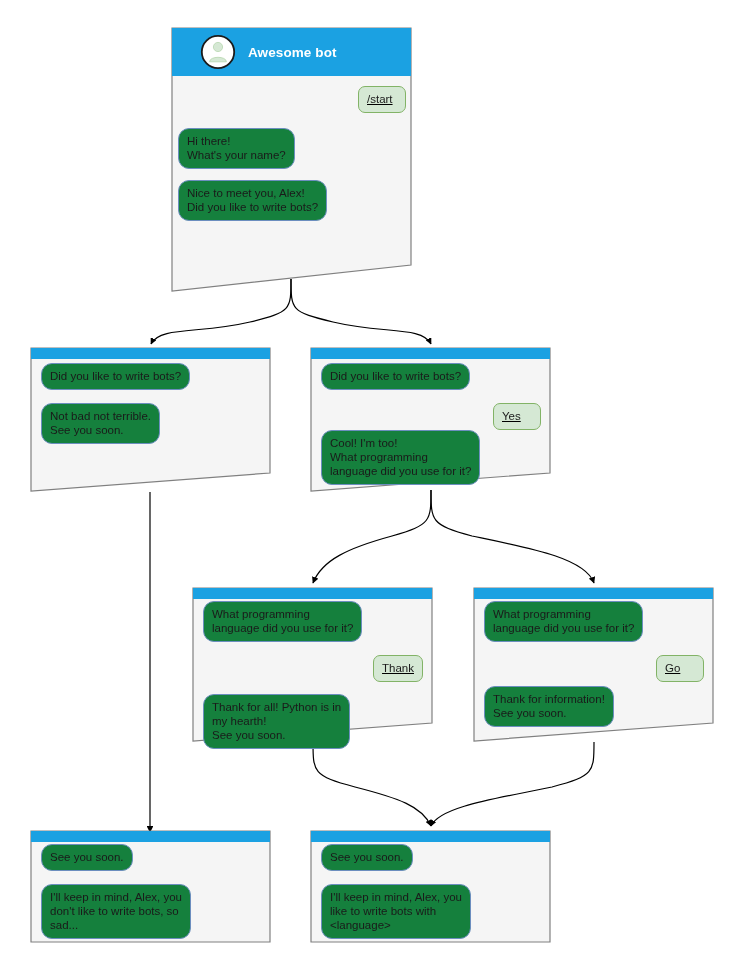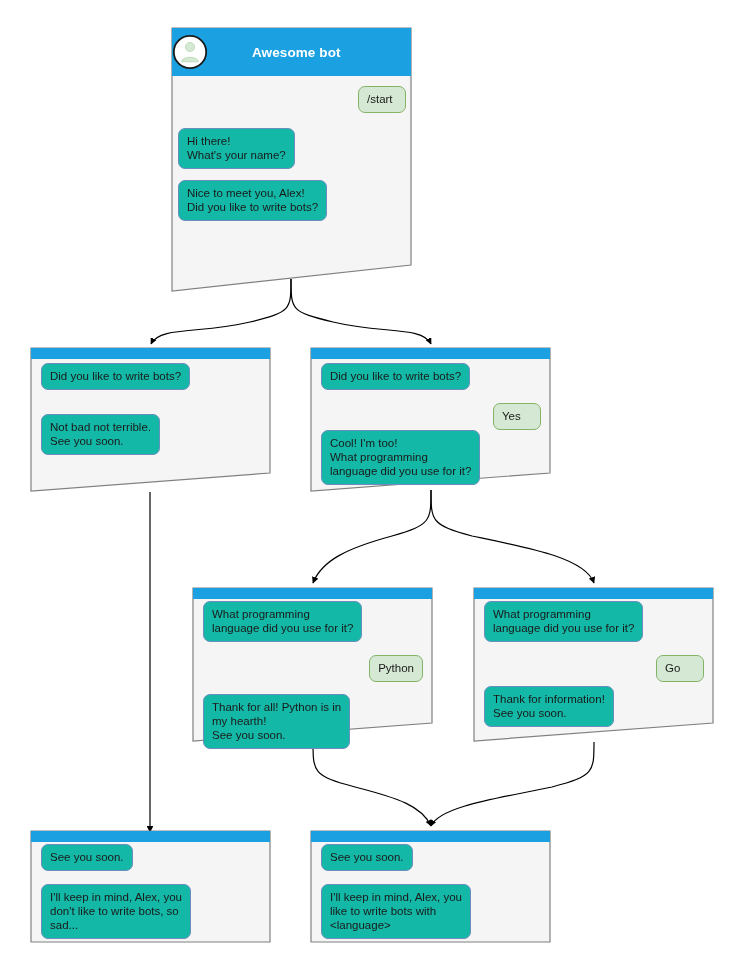--- a/index.html
+++ b/index.html
@@ -52,22 +52,21 @@
   
   .phone-header {
     position: absolute;
     left: 0;
     top: 0;
     height: 48px;
     width: 100%;
     display: flex;
     align-items: center;
     box-sizing: border-box;
-    padding-left: 0;
-    gap: 32px;
+    padding-left: 28px;
   }
   .avatar {
     width: 36px;
     height: 36px;
     flex: 0 0 36px;
   }
   .phone-title {
     color: #ffffff;
     font-size: 13.5px;
     font-weight: bold;
@@ -89,36 +88,37 @@
     left: 0;
     width: 100%;
     box-sizing: border-box;
     padding: 0 10px;
   }
   .msg-row {
     display: flex;
     width: 100%;
   }
   .msg-row.left  { justify-content: flex-start; }
-  .msg-row.right { justify-content: flex-end; }
+  .msg-row.right { justify-content: flex-end; text-decoration: underline; }
   .bubble {
     display: inline-block;
     box-sizing: border-box;
     border-radius: 7px;
     border: 1px solid;
     padding: 5px 8px 6px 8px;
     font-size: 11.5px;
     line-height: 14px;
     color: #1a1a1a;
     white-space: pre-line;
     text-align: left;
   }
   .bubble.bot {
-    background: #14b8a6;
+    background: #15803d;
     border-color: #6c8ebf;
+    border-radius: 11px;
   }
   .bubble.user {
     background: #d5e8d4;
     border-color: #82b366;
     text-align: left;
   }
 </style>
 </head>
 <body>
 
@@ -178,21 +178,21 @@
   <div class="node" style="left:27px; top:344px; width:248px; height:152px;">
     <svg class="node-shape" viewBox="0 0 248 152" preserveAspectRatio="none">
       <polygon points="4,4 243,4 243,129 4,147" fill="#f5f5f5" stroke="#808080" stroke-width="1.2"></polygon>
     </svg>
     <div class="node-content">
       <div class="slim-header" style="left:4px; top:4px; width:239px; background:#1ba1e2;"></div>
       <div class="chat" style="top:15px; padding:0 14px;">
         <div class="msg-row left" style="margin-top:4px;">
           <div class="bubble bot">Did you like to write bots?</div>
         </div>
-        <div class="msg-row left" style="margin-top:24px;">
+        <div class="msg-row left" style="margin-top:13px;">
           <div class="bubble bot">Not bad not terrible.
 See you soon.</div>
         </div>
       </div>
     </div>
   </div>
 
   <div class="node" style="left:307px; top:344px; width:248px; height:152px;">
     <svg class="node-shape" viewBox="0 0 248 152" preserveAspectRatio="none">
       <polygon points="4,4 243,4 243,129 4,147" fill="#f5f5f5" stroke="#808080" stroke-width="1.2"></polygon>
@@ -220,21 +220,21 @@
       <polygon points="4,4 243,4 243,139 4,157" fill="#f5f5f5" stroke="#808080" stroke-width="1.2"></polygon>
     </svg>
     <div class="node-content">
       <div class="slim-header" style="left:4px; top:4px; width:239px; background:#1ba1e2;"></div>
       <div class="chat" style="top:15px; padding:0 14px;">
         <div class="msg-row left" style="margin-top:2px;">
           <div class="bubble bot">What programming
 language did you use for it?</div>
         </div>
         <div class="msg-row right" style="margin-top:13px;">
-          <div class="bubble user" style="min-width:48px;">Python</div>
+          <div class="bubble user" style="min-width:48px;">Thank</div>
         </div>
         <div class="msg-row left" style="margin-top:12px;">
           <div class="bubble bot">Thank for all! Python is in
 my hearth!
 See you soon.</div>
         </div>
       </div>
     </div>
   </div>
 

